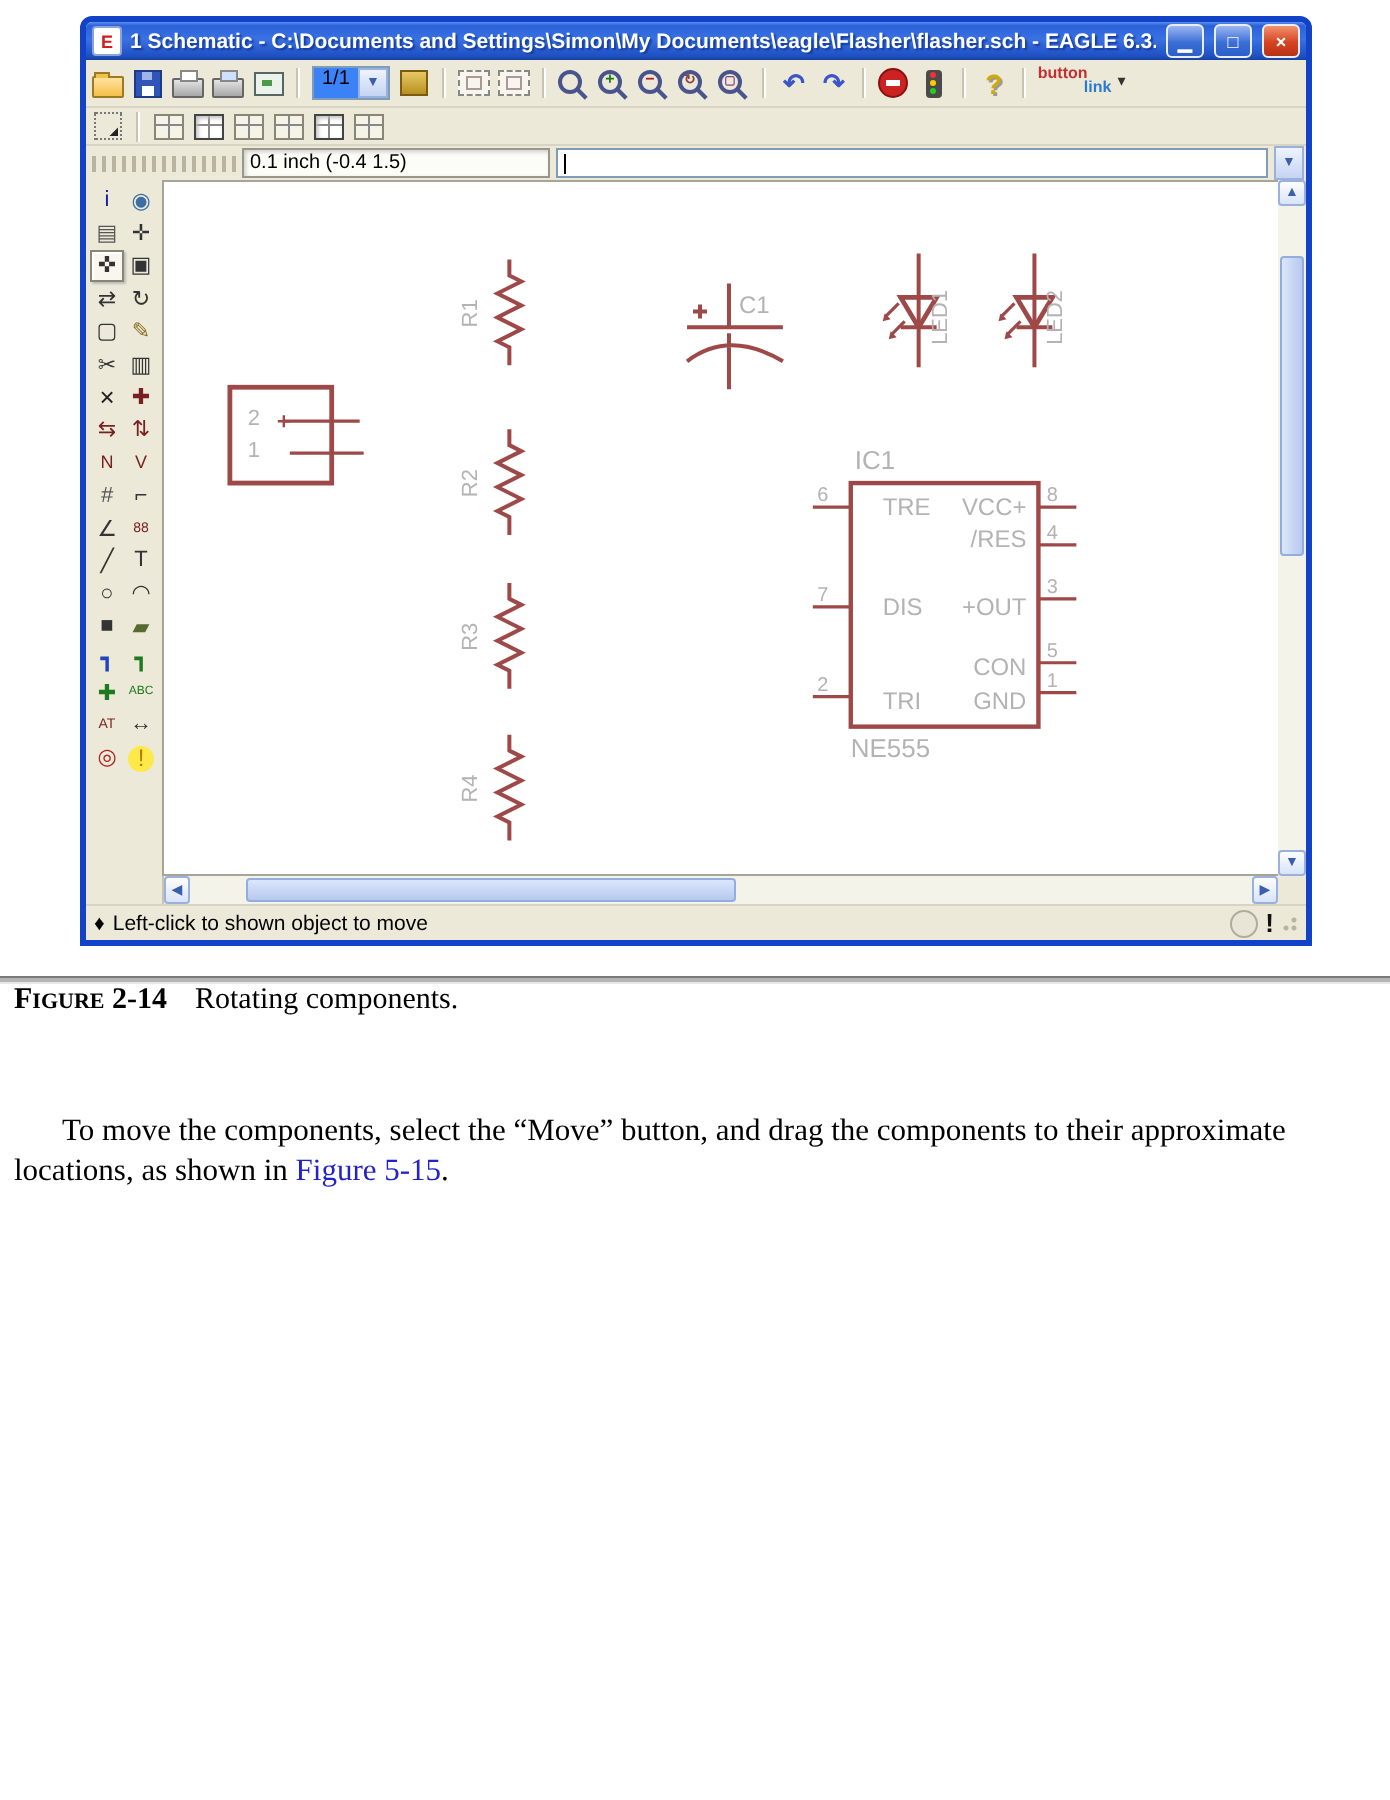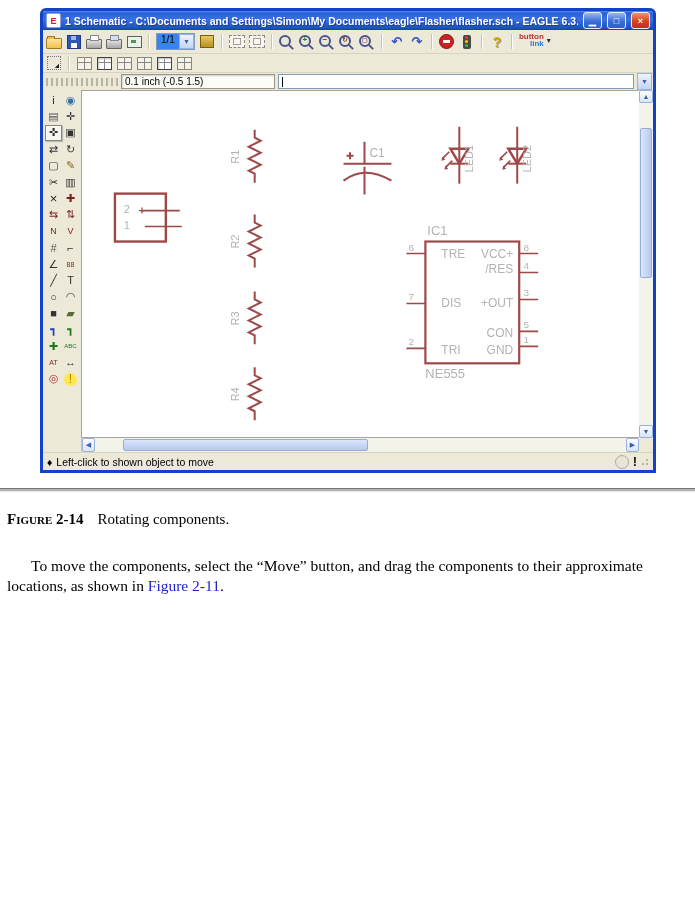--- a/index.html
+++ b/index.html
@@ -60,21 +60,21 @@
   .stopicon{width:13px;height:13px;border-radius:50%;background:#cc2222;border:1px solid #881111;
          display:flex;align-items:center;justify-content:center;}
   .stopicon::after{content:"";width:7px;height:3px;background:#fff;}
   .traffic{width:8px;height:14px;background:#4a4a4a;border-radius:2px;position:relative;}
   .traffic::after{content:"";position:absolute;left:2.5px;top:9px;width:3px;height:3px;border-radius:50%;
          background:#2c2;box-shadow:0 -4px 0 #fc0,0 -8px 0 #e33;}
   .helpq{color:#d4a800;font-weight:bold;font-size:14px;text-shadow:1px 1px 0 #999;}
   .dlink{display:flex;align-items:flex-start;gap:3px;}
   .dlink .txt{font-size:8px;line-height:7px;font-weight:bold;}
   .dlink .d1{color:#c03030;}
-  .dlink .d2{color:#2a7ad2;margin-left:10px;text-align:right;}
+  .dlink .d2{color:#2a7ad2;margin-left:23px;}
   .dd-arrow{font-size:8px;color:#333;margin-top:3px;}
   .gridicon{width:12px;height:12px;border:1px dotted #777;position:relative;}
   .gridicon::after{content:"";position:absolute;right:-2px;bottom:-2px;border:3px solid transparent;border-top-color:#222;transform:rotate(-45deg);}
   .frameicon{width:13px;height:11px;border:1px solid #8a8676;
          background:linear-gradient(#888,#888) 50% 0/1px 100% no-repeat,
                     linear-gradient(#888,#888) 0 45%/100% 1px no-repeat,#f5f3e8;}
   .frameicon.pressed{border:1px solid #444;background-color:#fff;box-shadow:inset 1px 1px 2px #bbb;}
 
   
   .commandrow{height:17px;display:flex;align-items:center;gap:3px;padding:0 1px;flex:0 0 auto;}
@@ -120,21 +120,21 @@
   .circbtn{width:12px;height:12px;border-radius:50%;border:1px solid #b0ac9c;background:#e8e5d6;}
   .exclam{font-weight:bold;font-size:13px;color:#111;}
   .grip{width:8px;height:8px;background:
         radial-gradient(circle at 75% 75%,#b8b4a0 1px,transparent 1.5px),
         radial-gradient(circle at 25% 75%,#b8b4a0 1px,transparent 1.5px),
         radial-gradient(circle at 75% 25%,#b8b4a0 1px,transparent 1.5px);}
 
   
   .rule{position:absolute;left:0;top:488px;width:695px;height:2px;background:#b4b4b4;
         border-top:1px solid #787878;border-bottom:1px solid #e8e8e8;box-sizing:content-box;}
-  .caption{position:absolute;left:7px;top:496px;font-family:"Liberation Serif",serif;font-size:15px;color:#000;}
+  .caption{position:absolute;left:7px;top:477px;font-family:"Liberation Serif",serif;font-size:15px;color:#000;}
   .caption .cap-label{font-weight:bold;font-variant:small-caps;margin-right:14px;}
   .para{position:absolute;left:7px;top:540px;width:684px;font-family:"Liberation Serif",serif;
         font-size:15.5px;line-height:20px;text-indent:24px;color:#000;}
   .para .link{color:#2222cc;}
 </style>
 </head>
 <body>
 
 <div class="window">
 
@@ -244,21 +244,21 @@
     <span class="tbtn">
         <span class="frameicon pressed"></span>
       </span>
     <span class="tbtn">
         <span class="frameicon"></span>
       </span>
   </div>
 
   <div class="commandrow">
     <span class="draghandle"></span>
-    <span class="coordbox">0.1 inch (-0.5 1.5)</span>
+    <span class="coordbox">0.1 inch (-0.4 1.5)</span>
     <span class="cmdinput">
         <span class="caret"></span>
         <span></span>
       </span>
     <span class="combo-drop">▼</span>
   </div>
 
   <div class="main">
     <div class="palette">
         <div class="pbtn" style="color: rgb(26, 26, 166); font-size: 11px;">i</div>
@@ -413,13 +413,13 @@
       <span class="exclam">!</span>
       <span class="grip"></span>
     </span>
   </div>
 </div>
 
 <div class="rule"></div>
 
 <p class="caption"><span class="cap-label">Figure 2-14</span><span>Rotating components.</span></p>
 
-<p class="para"><span>To move the components, select the “Move” button, and drag the components to their approximate locations, as shown in </span><span class="link">Figure 2-11</span><span>.</span></p>
+<p class="para"><span>To move the components, select the “Move” button, and drag the components to their approximate locations, as shown in </span><span class="link">Figure 5-15</span><span>.</span></p>
 
 </body></html>

